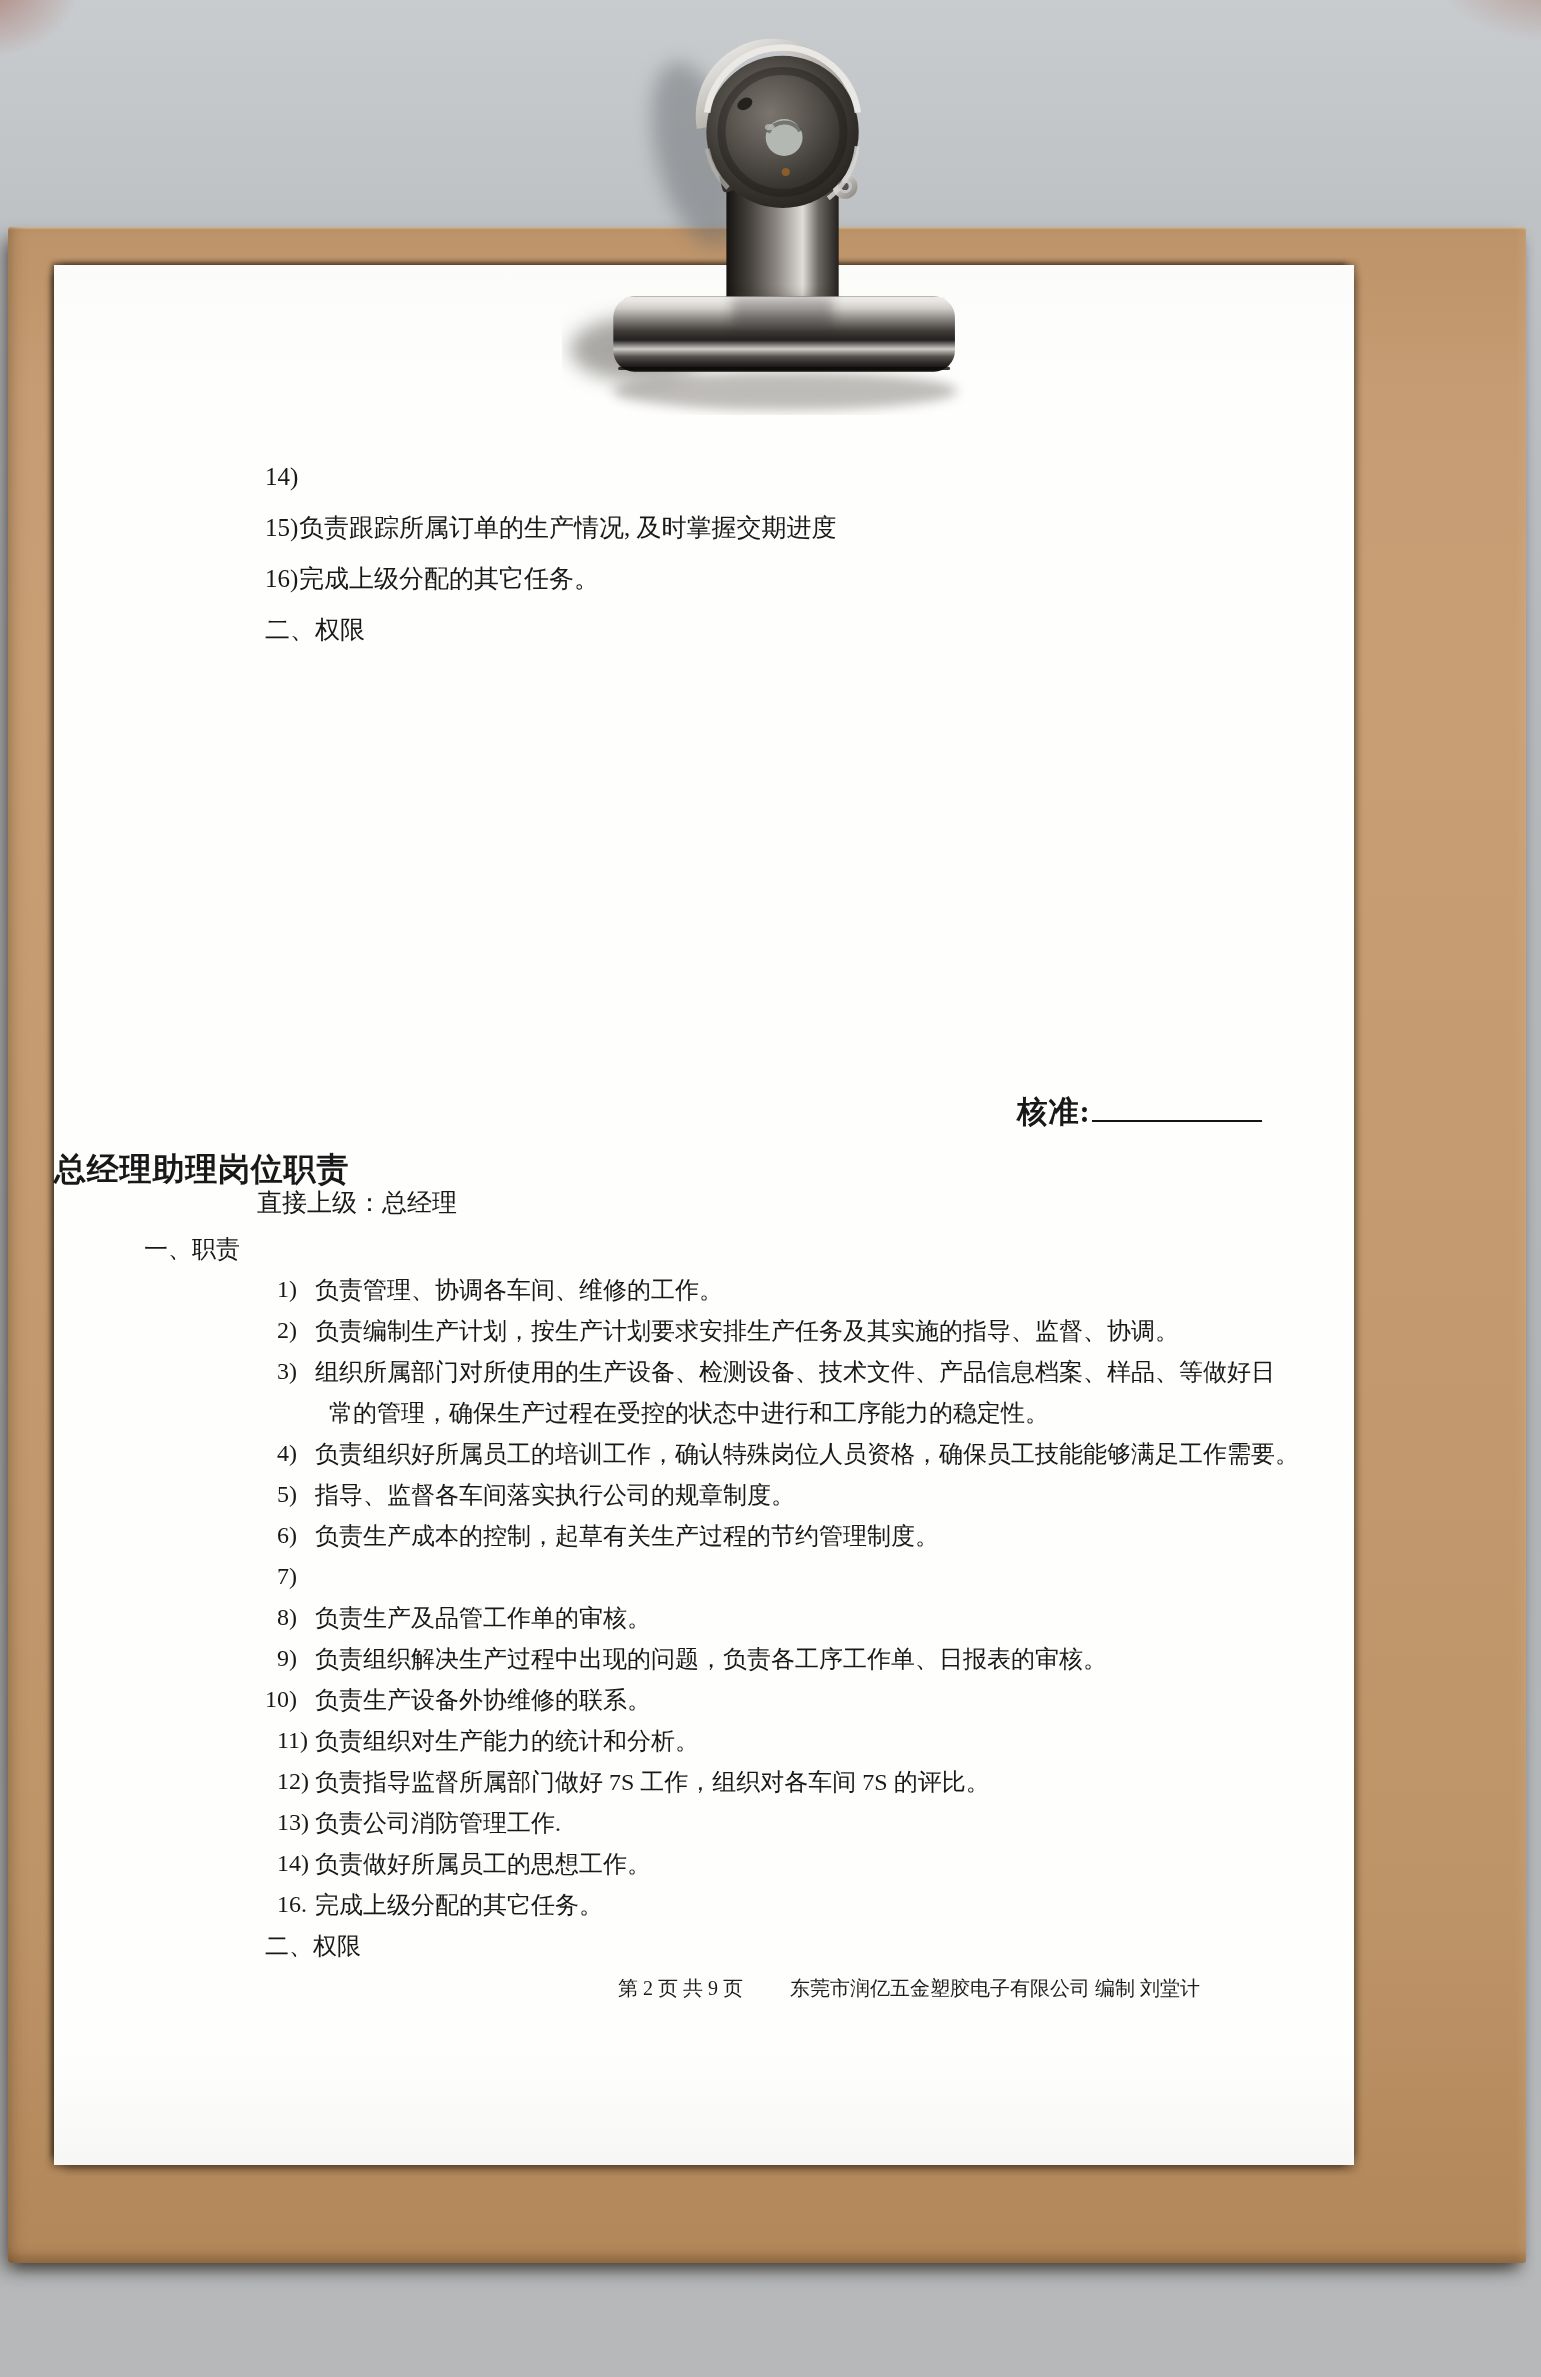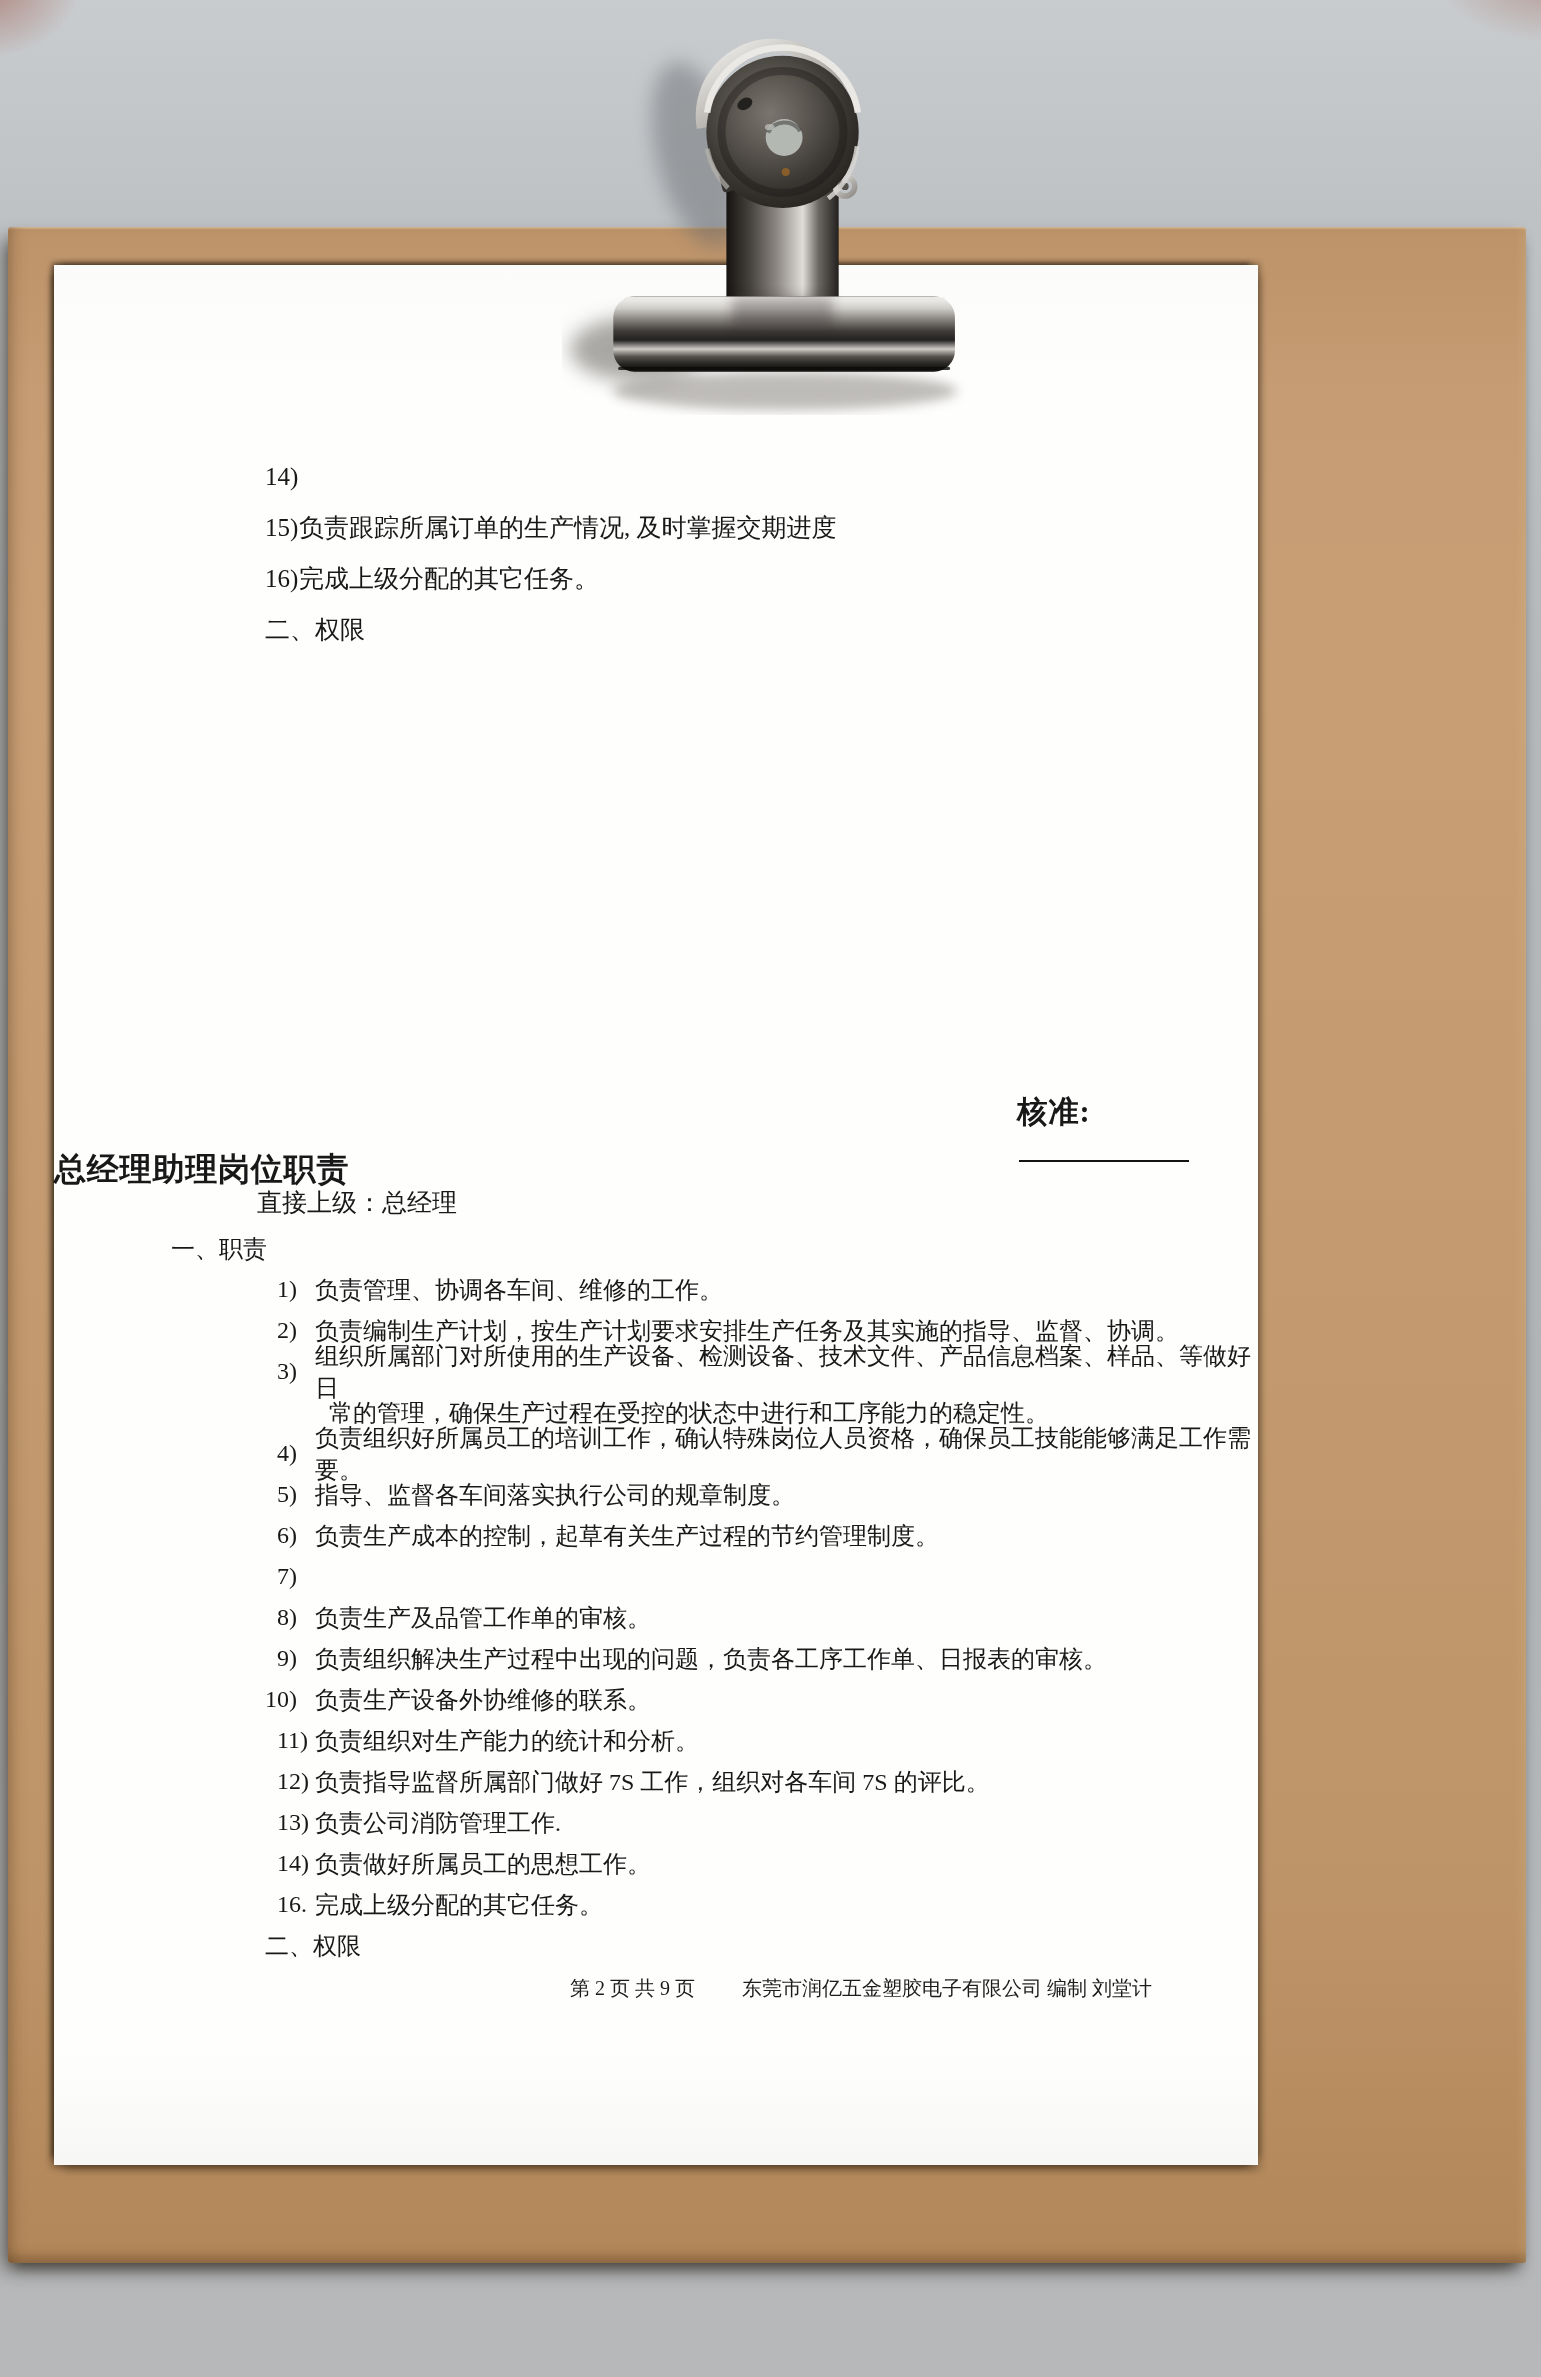--- a/index.html
+++ b/index.html
@@ -21,21 +21,21 @@
     background:linear-gradient(180deg,#bd9369 0%,#c59c73 8%,#c89f75 22%,#c39a6f 55%,#bd9468 82%,#b2875a 100%);
     box-shadow:
       -9.6px 9.6px 17.7px -3.2px rgba(35,28,20,.5),
       0 9.6px 13px -4.8px rgba(30,24,16,.55),
       inset 11.2px 0 14.4px -8px rgba(90,60,30,.40),
       inset -8px 0 11.2px -6.4px rgba(255,235,200,.22),
       inset 0 2.4px 1.6px -0.8px rgba(255,240,215,.45),
       inset 0 -13px 11.2px -6.4px rgba(80,50,20,.38);
   }
   .paper{
-    position:absolute;left:54px;top:265px;width:1204px;height:1900px;
+    position:absolute;left:54px;top:265px;width:1300px;height:1900px;
     background:linear-gradient(180deg,#fbfbfa 0%,#fefefd 6%,#fefefd 94%,#f7f7f5 100%);
     box-shadow:
       -4.8px -4.8px 5.6px -2.4px rgba(25,18,10,.72),
       4.8px -4.8px 5.6px -3.2px rgba(25,18,10,.32),
       -5.6px 5.6px 7.2px -3.2px rgba(25,18,10,.5),
       5.6px 7.2px 8.8px -3.2px rgba(25,18,10,.38);
     color:#181818;
   }
   
   .sec1{position:absolute;left:0;top:186px;width:100%;font-size:25px;}
@@ -50,21 +50,21 @@
     font-size:32px;font-weight:700;letter-spacing:0.8px;}
 
   .reports{position:absolute;left:203px;top:921px;font-size:25px;}
 
   .sec2{position:absolute;left:0;top:963px;width:100%;font-size:24px;}
   .drow{display:flex;align-items:center;height:41px;padding-left:211px;}
   .drow.sd{padding-left:223px;}
   .dnum{flex:none;width:50px;}
   .drow.sd .dnum{width:38px;}
   .drow.cont{padding-left:275px;}
-  .dheading{display:flex;align-items:center;height:41px;padding-left:117px;}
+  .dheading{display:flex;align-items:center;height:41px;padding-left:90px;}
 
   .footer{position:absolute;left:0;top:1710px;width:100%;display:flex;
     justify-content:center;gap:47px;font-size:20px;transform:translateX(205px);color:#1c1c1c;}
 
   .clip-svg{position:absolute;left:562px;top:14.4px;width:417px;height:401px;}
 </style>
 </head>
 <body>
 
 <div class="scene">

